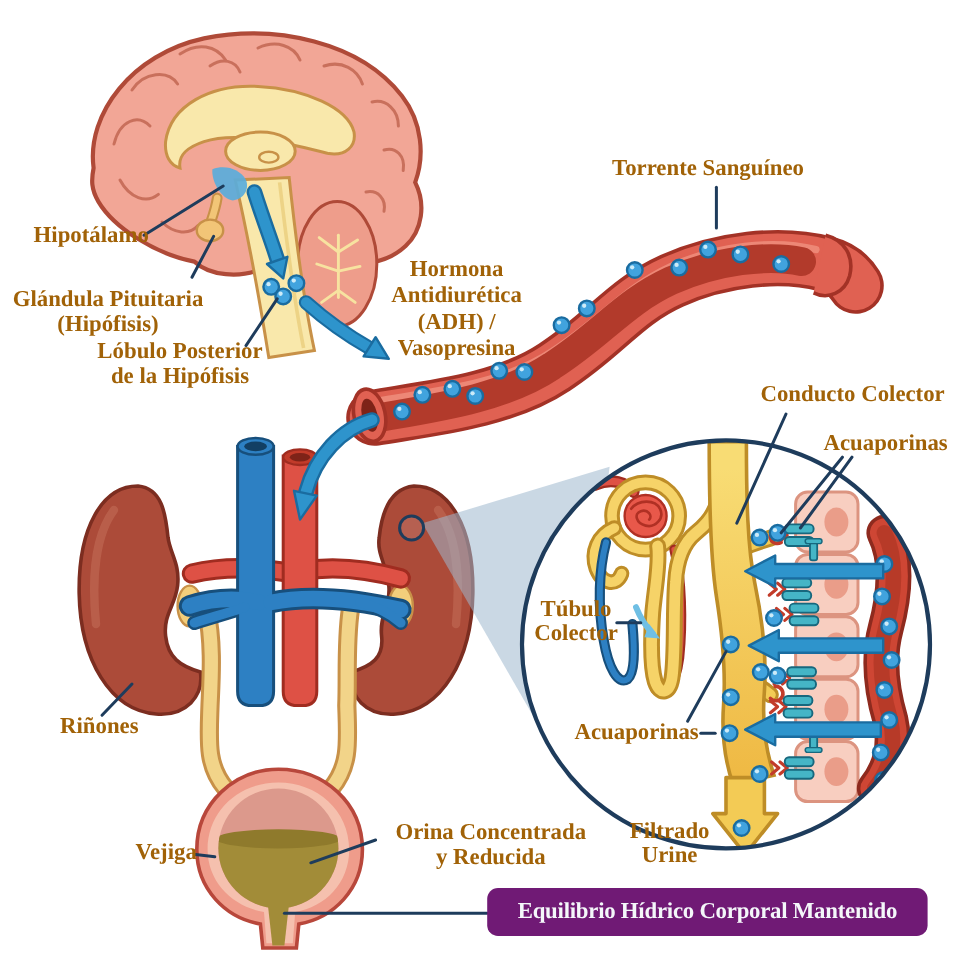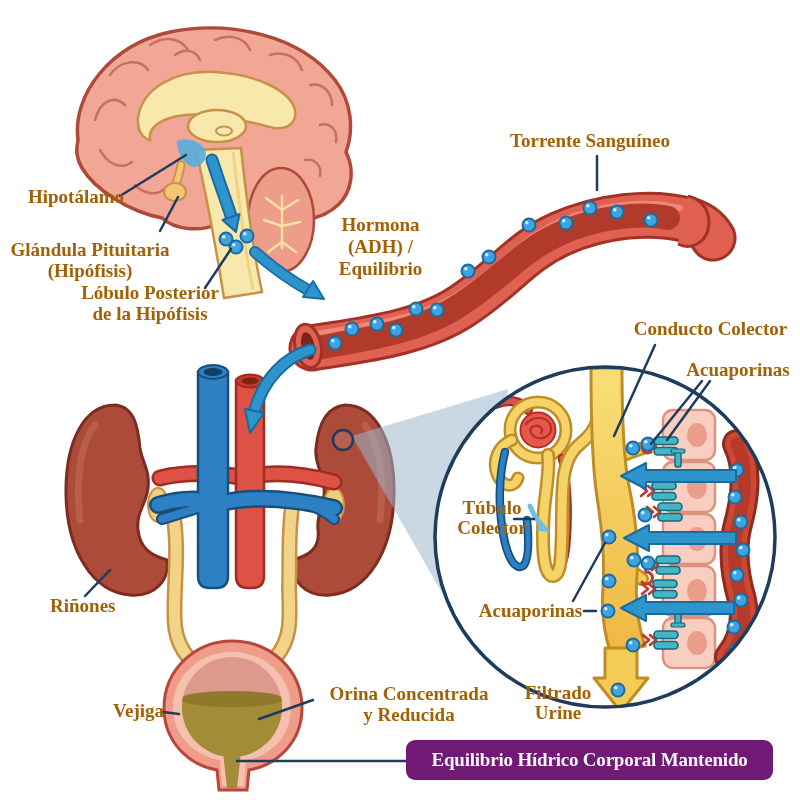--- a/index.html
+++ b/index.html
@@ -320,31 +320,32 @@
     <div>(Hipófisis)</div>
   </div>
 
   <div class="lbl" style="left:70px;top:282px;width:160px;font-family:Liberation Serif, serif;">
     <div>Lóbulo Posterior</div>
     <div>de la Hipófisis</div>
   </div>
 
   <div class="lbl" style="left:308px;top:214px;width:145px;line-height:22px;">
     <div>Hormona</div>
+    <div>Antidiurética</div>
     <div>(ADH) /</div>
-    <div>Equilibrio</div>
+    <div>Vasopresina</div>
   </div>
 
   <div class="lbl" style="left:495px;top:130px;width:190px;">Torrente Sanguíneo</div>
 
   <div class="lbl" style="left:628px;top:318px;width:165px;">Conducto Colector</div>
 
   <div class="lbl" style="left:682px;top:359px;width:112px;">Acuaporinas</div>
 
-  <div class="lbl" style="left:447px;top:498px;width:90px;line-height:20px;">
+  <div class="lbl" style="left:435px;top:498px;width:90px;line-height:20px;">
     <div>Túbulo</div>
     <div>Colector</div>
   </div>
 
   <div class="lbl" style="left:478px;top:600px;width:105px;">Acuaporinas</div>
 
   <div class="lbl" style="left:512px;top:648px;width:92px;line-height:20px;margin-top:35px;">
     <div>Filtrado</div>
     <div>Urine</div>
   </div>

